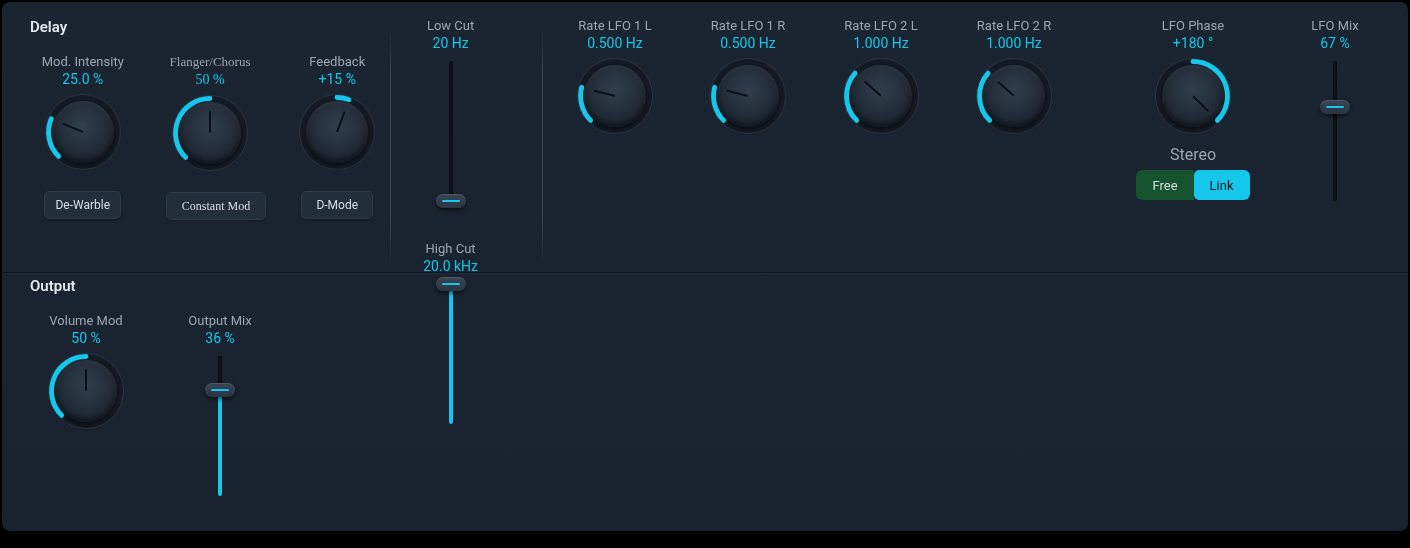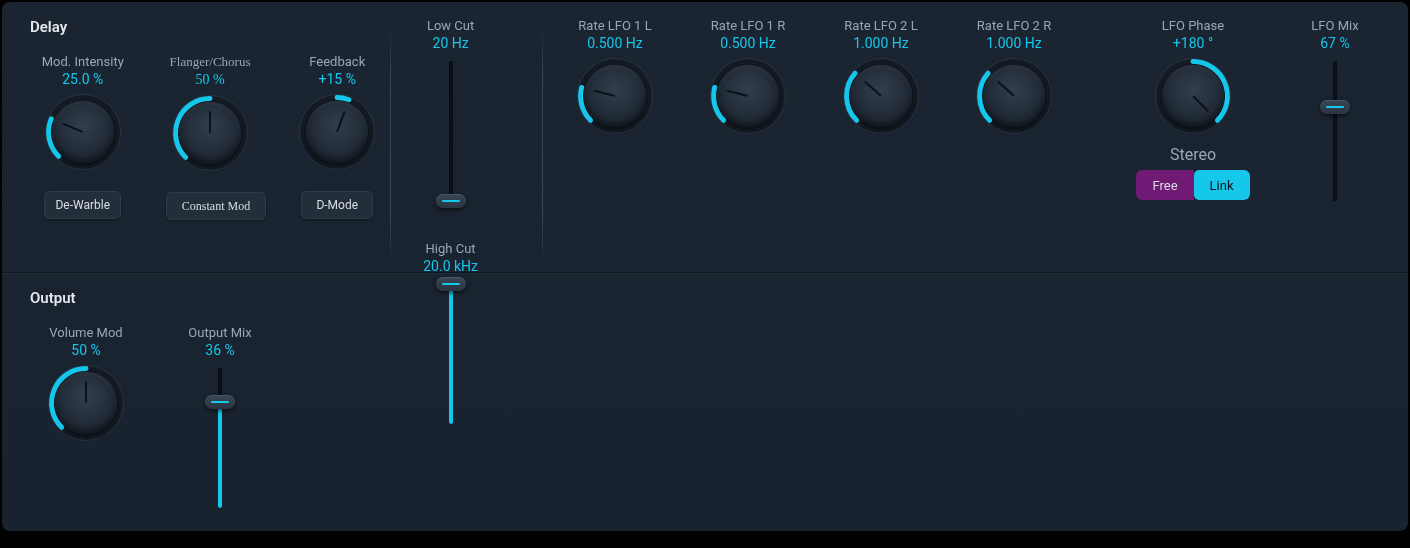--- a/index.html
+++ b/index.html
@@ -33,21 +33,21 @@
   }
   .row-top{
     display:flex;
     height:270px;
     padding:16px 28px 0 28px;
     box-sizing:border-box;
   }
   .row-bottom{
     border-top:1px solid #0f161f;
     box-shadow:inset 0 1px 0 #222d3a;
-    padding:16px 28px 0 28px;
+    padding:4px 28px 0 28px;
     display:flex;
     box-sizing:border-box;
   }
   .section{
     position:relative;
   }
   .section-title{
     font-size:15px;
     font-weight:600;
     color:#e4e8ec;
@@ -184,21 +184,21 @@
     background:#141b24;
     padding:0;
     height:30px;
   }
   .segmented .seg{
     height:30px;
     padding:0 16px;
     display:flex;align-items:center;justify-content:center;
     font-size:13px;
     color:var(--text);
-    background:#701a75;
+    background:#14532d;
     border:none;
   }
   .segmented .seg.active{
     background:var(--accent);
     color:#08141b;
     border-radius:5px;
   }
   .stereo-label{
     font-size:16px;
     color:var(--text-dim);

